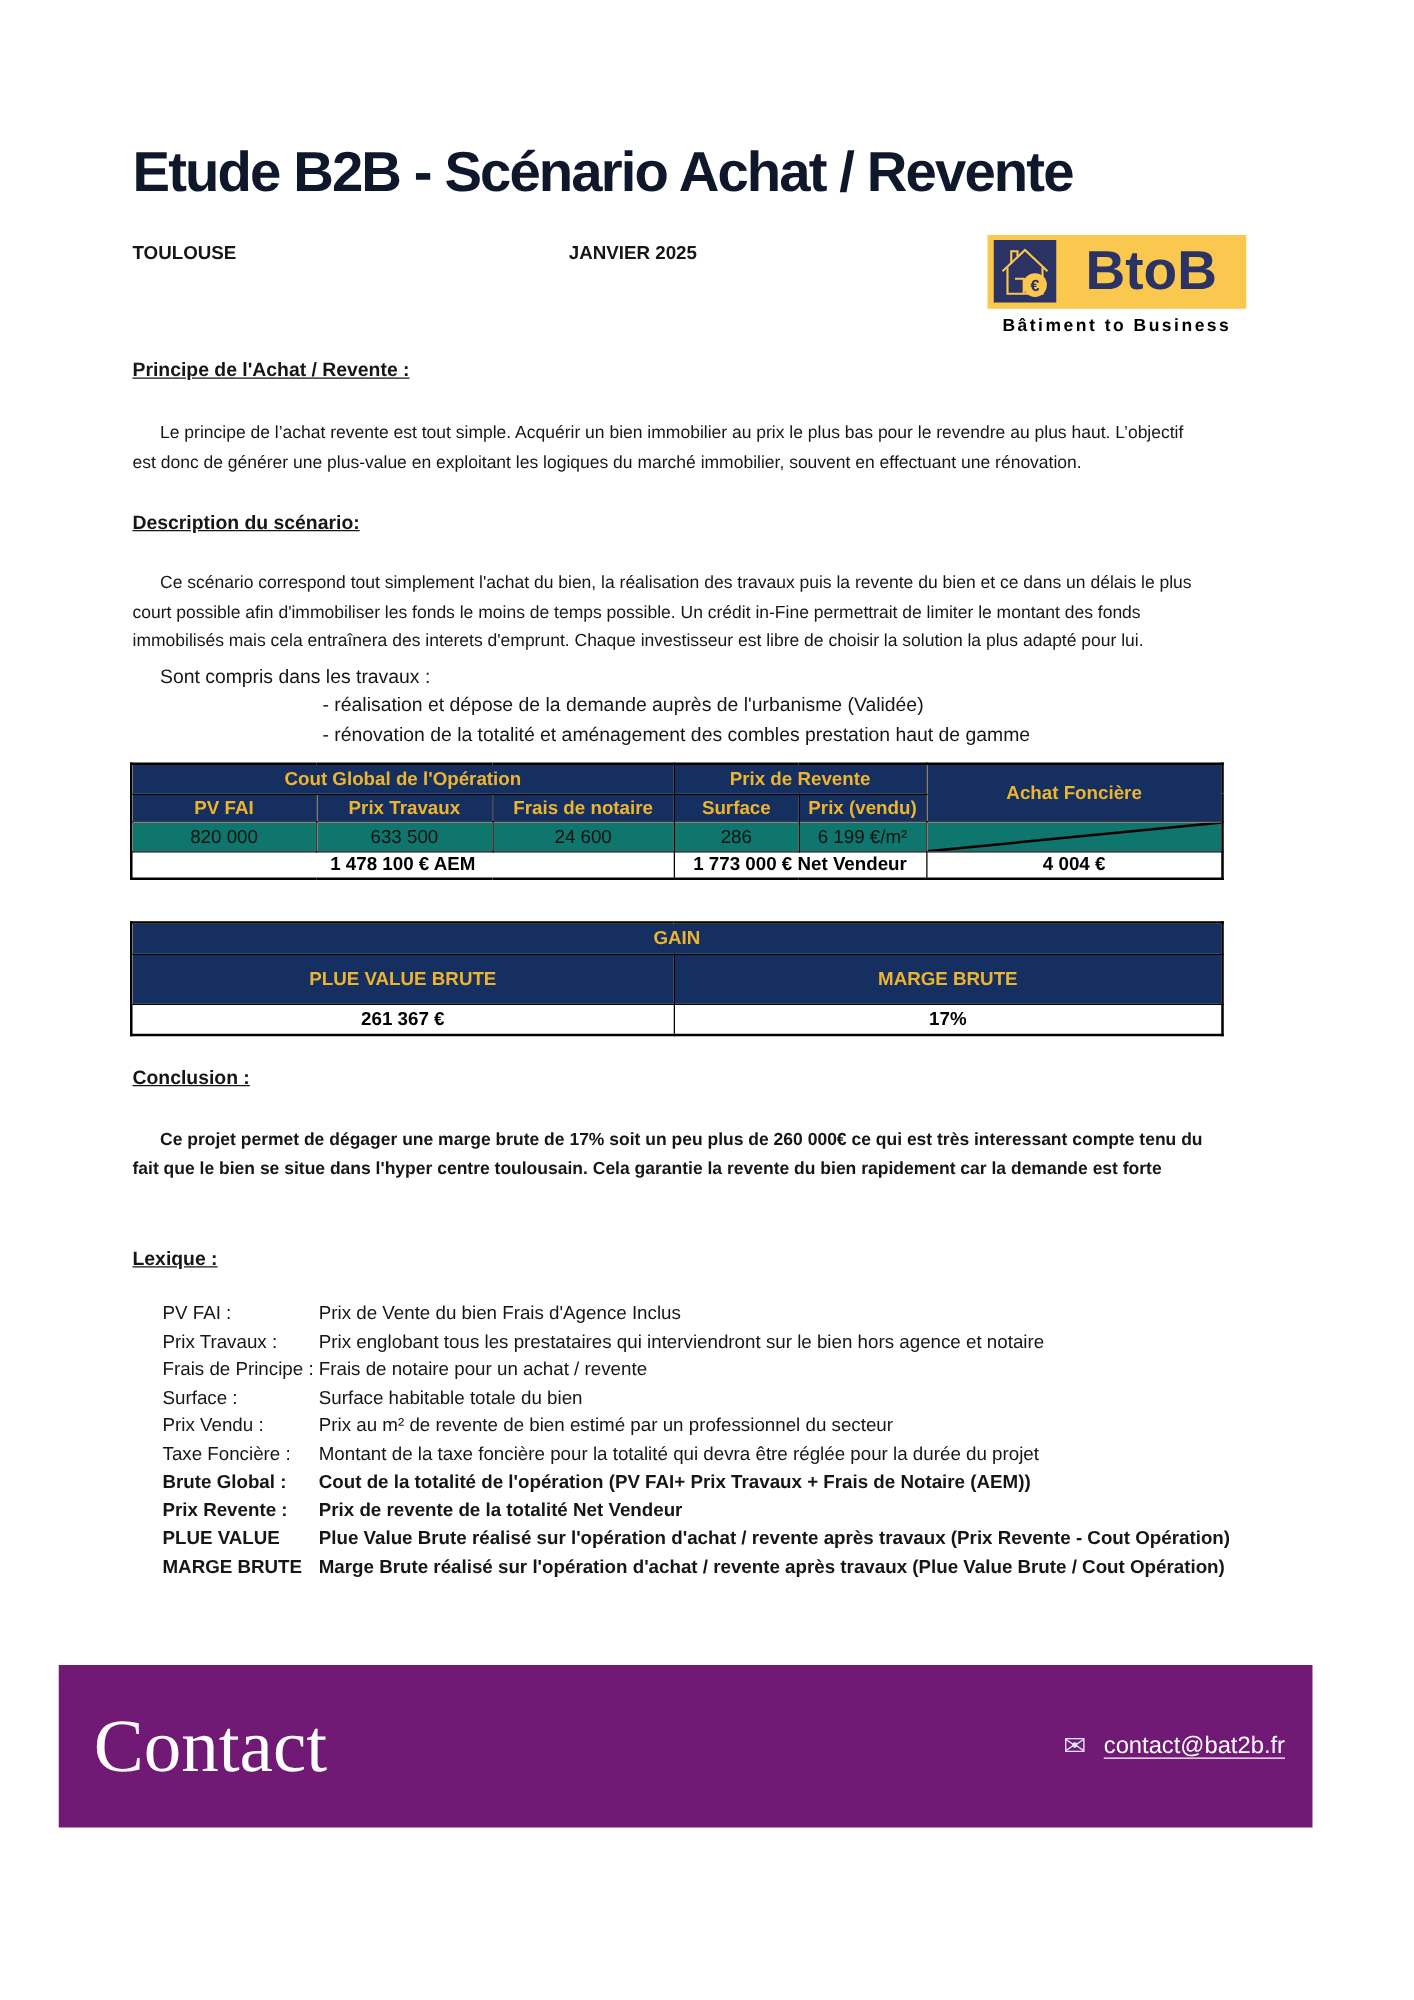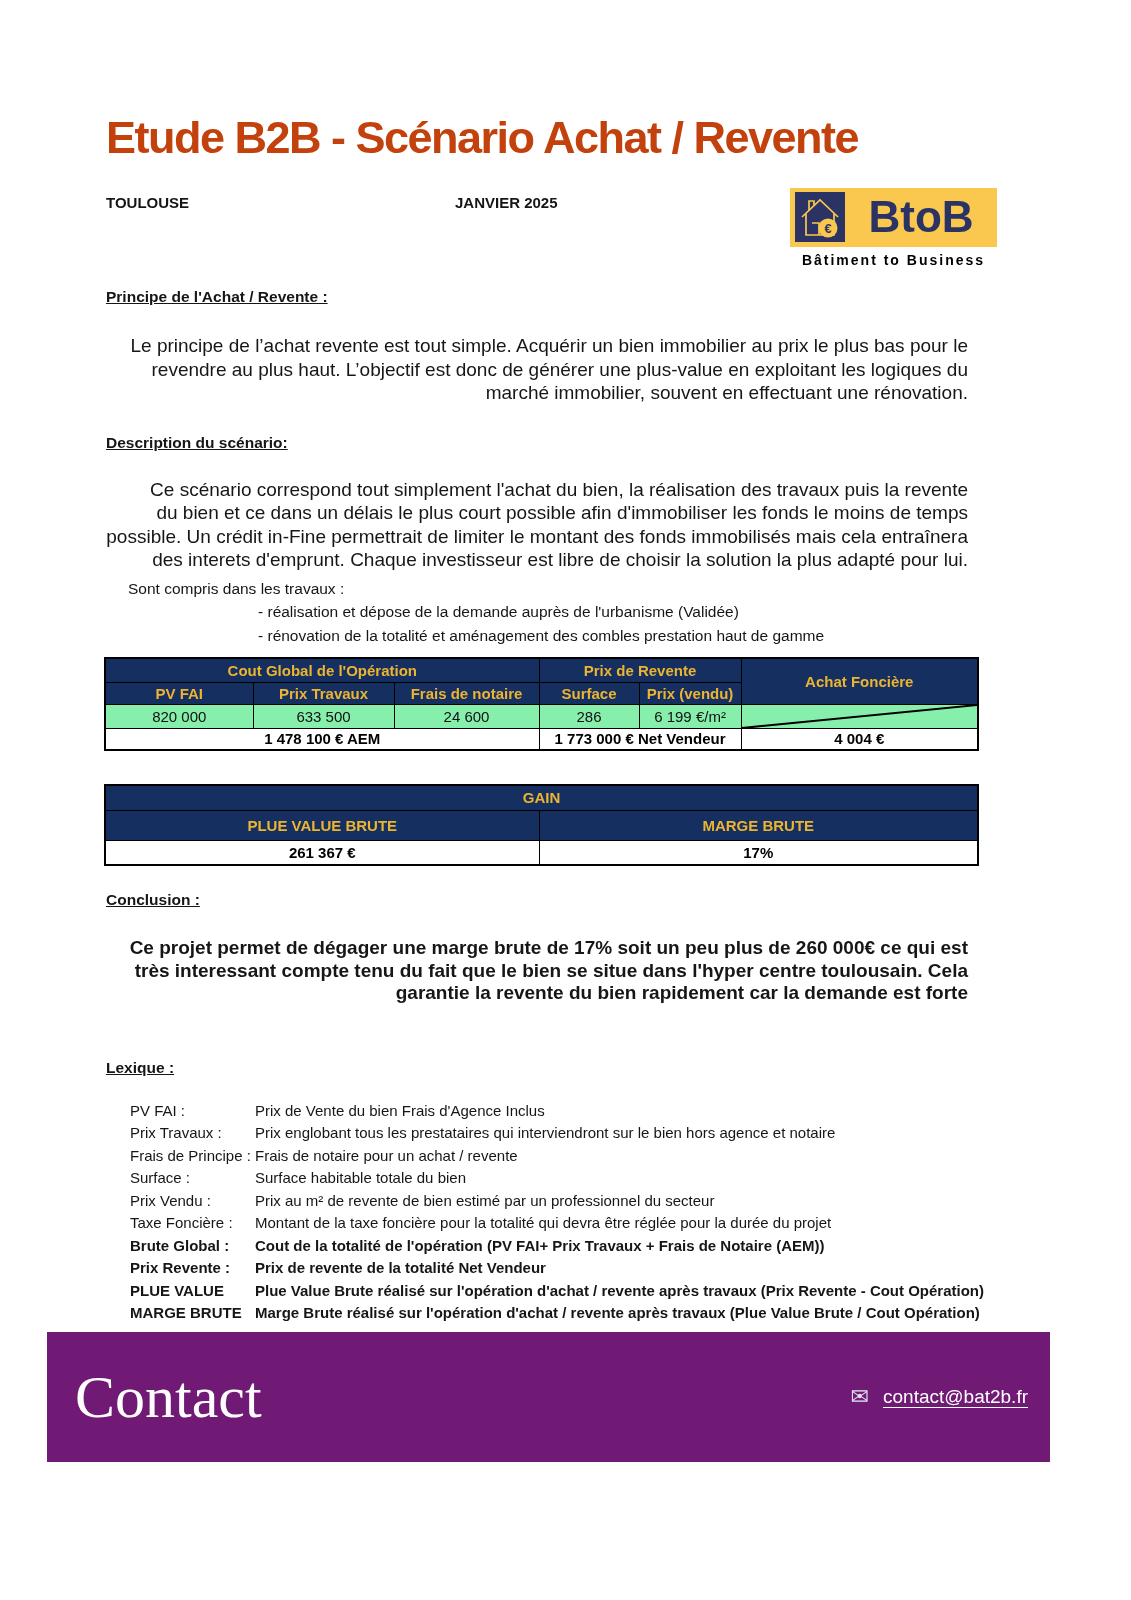--- a/index.html
+++ b/index.html
@@ -4,57 +4,57 @@
 <style>
   html,body{margin:0;padding:0;}
   body{
     width:1131px;height:1600px;position:relative;background:#ffffff;
     font-family:"Liberation Sans", sans-serif;color:#161616;overflow:hidden;
   }
   .content{padding-left:106px;width:925px;}
 
   
   .doc-title{margin:112px 0 0;font-size:45px;line-height:52px;font-weight:bold;
-    letter-spacing:-1.5px;color:#c2410c;}
+    letter-spacing:-1.5px;color:#0f172a;}
   .subrow{position:relative;margin-top:30px;height:19px;font-size:15px;font-weight:bold;}
   .subrow .city{position:absolute;left:0;top:0;}
   .subrow .date{position:absolute;left:349px;top:0;}
 
   
   .logo{position:absolute;left:790px;top:188px;width:207px;height:59px;background:#FAC84F;}
   .logo-icon{position:absolute;left:5px;top:4px;width:50px;height:50px;background:#2A3364;}
   .logo-brand{position:absolute;left:55px;top:0;width:152px;text-align:center;
     font-size:44px;font-weight:bold;color:#2A3364;line-height:58px;}
   .logo-tagline{position:absolute;left:790px;top:252px;width:207px;text-align:center;
     color:#000000;font-size:14px;font-weight:bold;letter-spacing:2px;white-space:nowrap;}
 
   
   .sec-h{font-size:15.5px;font-weight:bold;text-decoration:underline;margin:0;line-height:19px;}
   .h-principle{margin-top:74px;}
   .h-scenario{margin-top:28px;}
   .h-conclusion{margin-top:24px;}
   .h-lexique{margin-top:53px;}
-  .para{margin:0;font-size:19px;line-height:23.5px;width:862px;text-indent:22px;text-align:right;}
+  .para{margin:0;font-size:14px;line-height:23.5px;width:862px;text-indent:22px;}
   .p-principle{margin-top:28px;}
   .p-scenario{margin-top:26px;}
   .works-intro{margin-top:5px;font-size:15.5px;line-height:23.5px;padding-left:22px;}
   .works-item{font-size:15.5px;line-height:23.5px;padding-left:152px;}
   .p-conclusion{margin-top:28px;font-weight:bold;line-height:22.5px;}
 
   
   table{border-collapse:collapse;table-layout:fixed;width:873px;margin-left:-2px;}
   .t-cost{margin-top:10px;border:2.5px solid #000;}
   .t-gain{margin-top:33px;border:2.5px solid #000;}
   td{border:1.5px solid #000;text-align:center;vertical-align:middle;
      font-size:15px;padding:0;overflow:hidden;}
   .hdr{background:#152F60;color:#EDB52F;font-weight:bold;}
-  .val{background:#86efac;color:#111;margin-left:14px;}
+  .val{background:#0f766e;color:#111;margin-left:14px;}
   .tot{background:#fff;color:#000;font-weight:bold;}
   .r-h1{height:24px;}.r-h2{height:22px;}.r-v{height:24px;}.r-t{height:22px;}
-  .g-h1{height:25px;}.g-h2{height:30px;}.g-v{height:25px;}
+  .g-h1{height:25px;}.g-h2{height:40px;}.g-v{height:25px;}
   .diag{position:relative;}
   .diag svg{position:absolute;left:0;top:0;width:100%;height:100%;display:block;}
 
   
   .lex{margin-top:23px;}
   .lex-row{display:flex;font-size:15px;line-height:22.5px;}
   .lex-term{width:125px;margin-left:24px;flex:none;}
   .lex-def{flex:1;}
   .lex-row.bold{font-weight:bold;}
 

